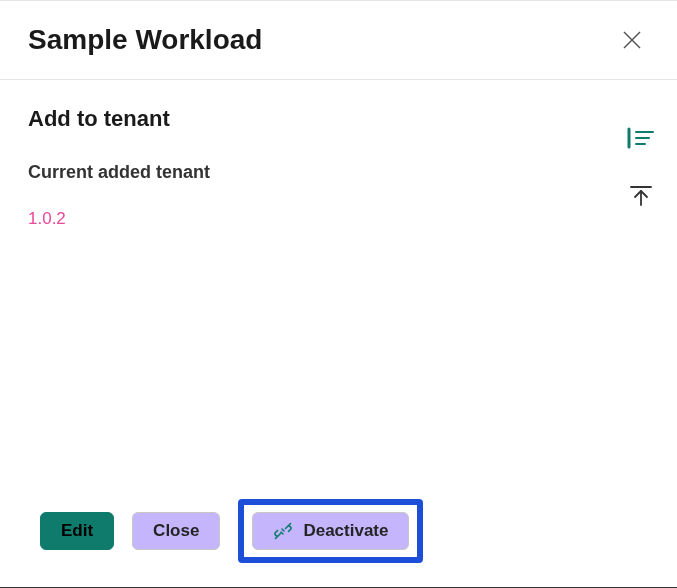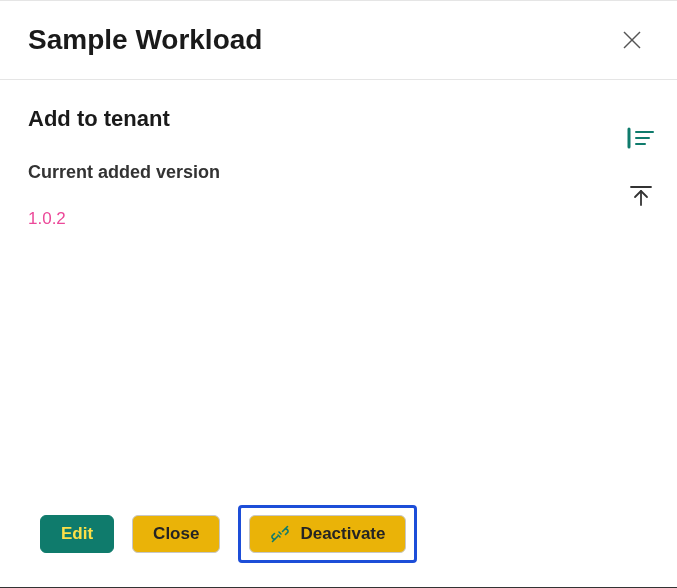--- a/index.html
+++ b/index.html
@@ -92,30 +92,30 @@
       border-radius: 6px;
       padding: 8px 20px;
       cursor: pointer;
       display: inline-flex;
       align-items: center;
       gap: 10px;
       line-height: 1.2;
     }
     .btn-primary {
       background: #0f7b6c;
-      color: #fde047;
+      color: #000000;
       border: 1px solid #0f7b6c;
     }
     .btn-secondary {
-      background: #eab308;
+      background: #c4b5fd;
       color: #242424;
       border: 1px solid #c7c7c7;
     }
     .highlight-box {
-      border: 3px solid #1d4ed8;
+      border: 6px solid #1d4ed8;
       border-radius: 4px;
       padding: 7px 8px;
       display: inline-flex;
     }
     .highlight-box .btn { margin: 0; }
     .icon-teal { color: #0f7b6c; }
   </style>
 </head>
 <body>
 
@@ -126,21 +126,21 @@
     <button class="close-btn">
       <svg width="22" height="22" viewBox="0 0 22 22">
         <line x1="3" y1="3" x2="19" y2="19" stroke="#555" stroke-width="1.5"></line>
         <line x1="19" y1="3" x2="3" y2="19" stroke="#555" stroke-width="1.5"></line>
       </svg>
     </button>
   </div>
 
   <div class="body">
     <h2 class="section-title">Add to tenant</h2>
-    <div class="version-label">Current added version</div>
+    <div class="version-label">Current added tenant</div>
     <div class="version-value">1.0.2</div>
   </div>
 
   <div class="side-tools">
     <button class="side-tool">
       <svg width="28" height="22" viewBox="0 0 28 22">
         <line x1="2" y1="2" x2="2" y2="20" stroke="#0f7b6c" stroke-width="3" stroke-linecap="round"></line>
         <line x1="9" y1="5" x2="26" y2="5" stroke="#0f7b6c" stroke-width="2" stroke-linecap="round"></line>
         <line x1="9" y1="11" x2="22" y2="11" stroke="#0f7b6c" stroke-width="2" stroke-linecap="round"></line>
         <line x1="9" y1="17" x2="18" y2="17" stroke="#0f7b6c" stroke-width="2" stroke-linecap="round"></line>

